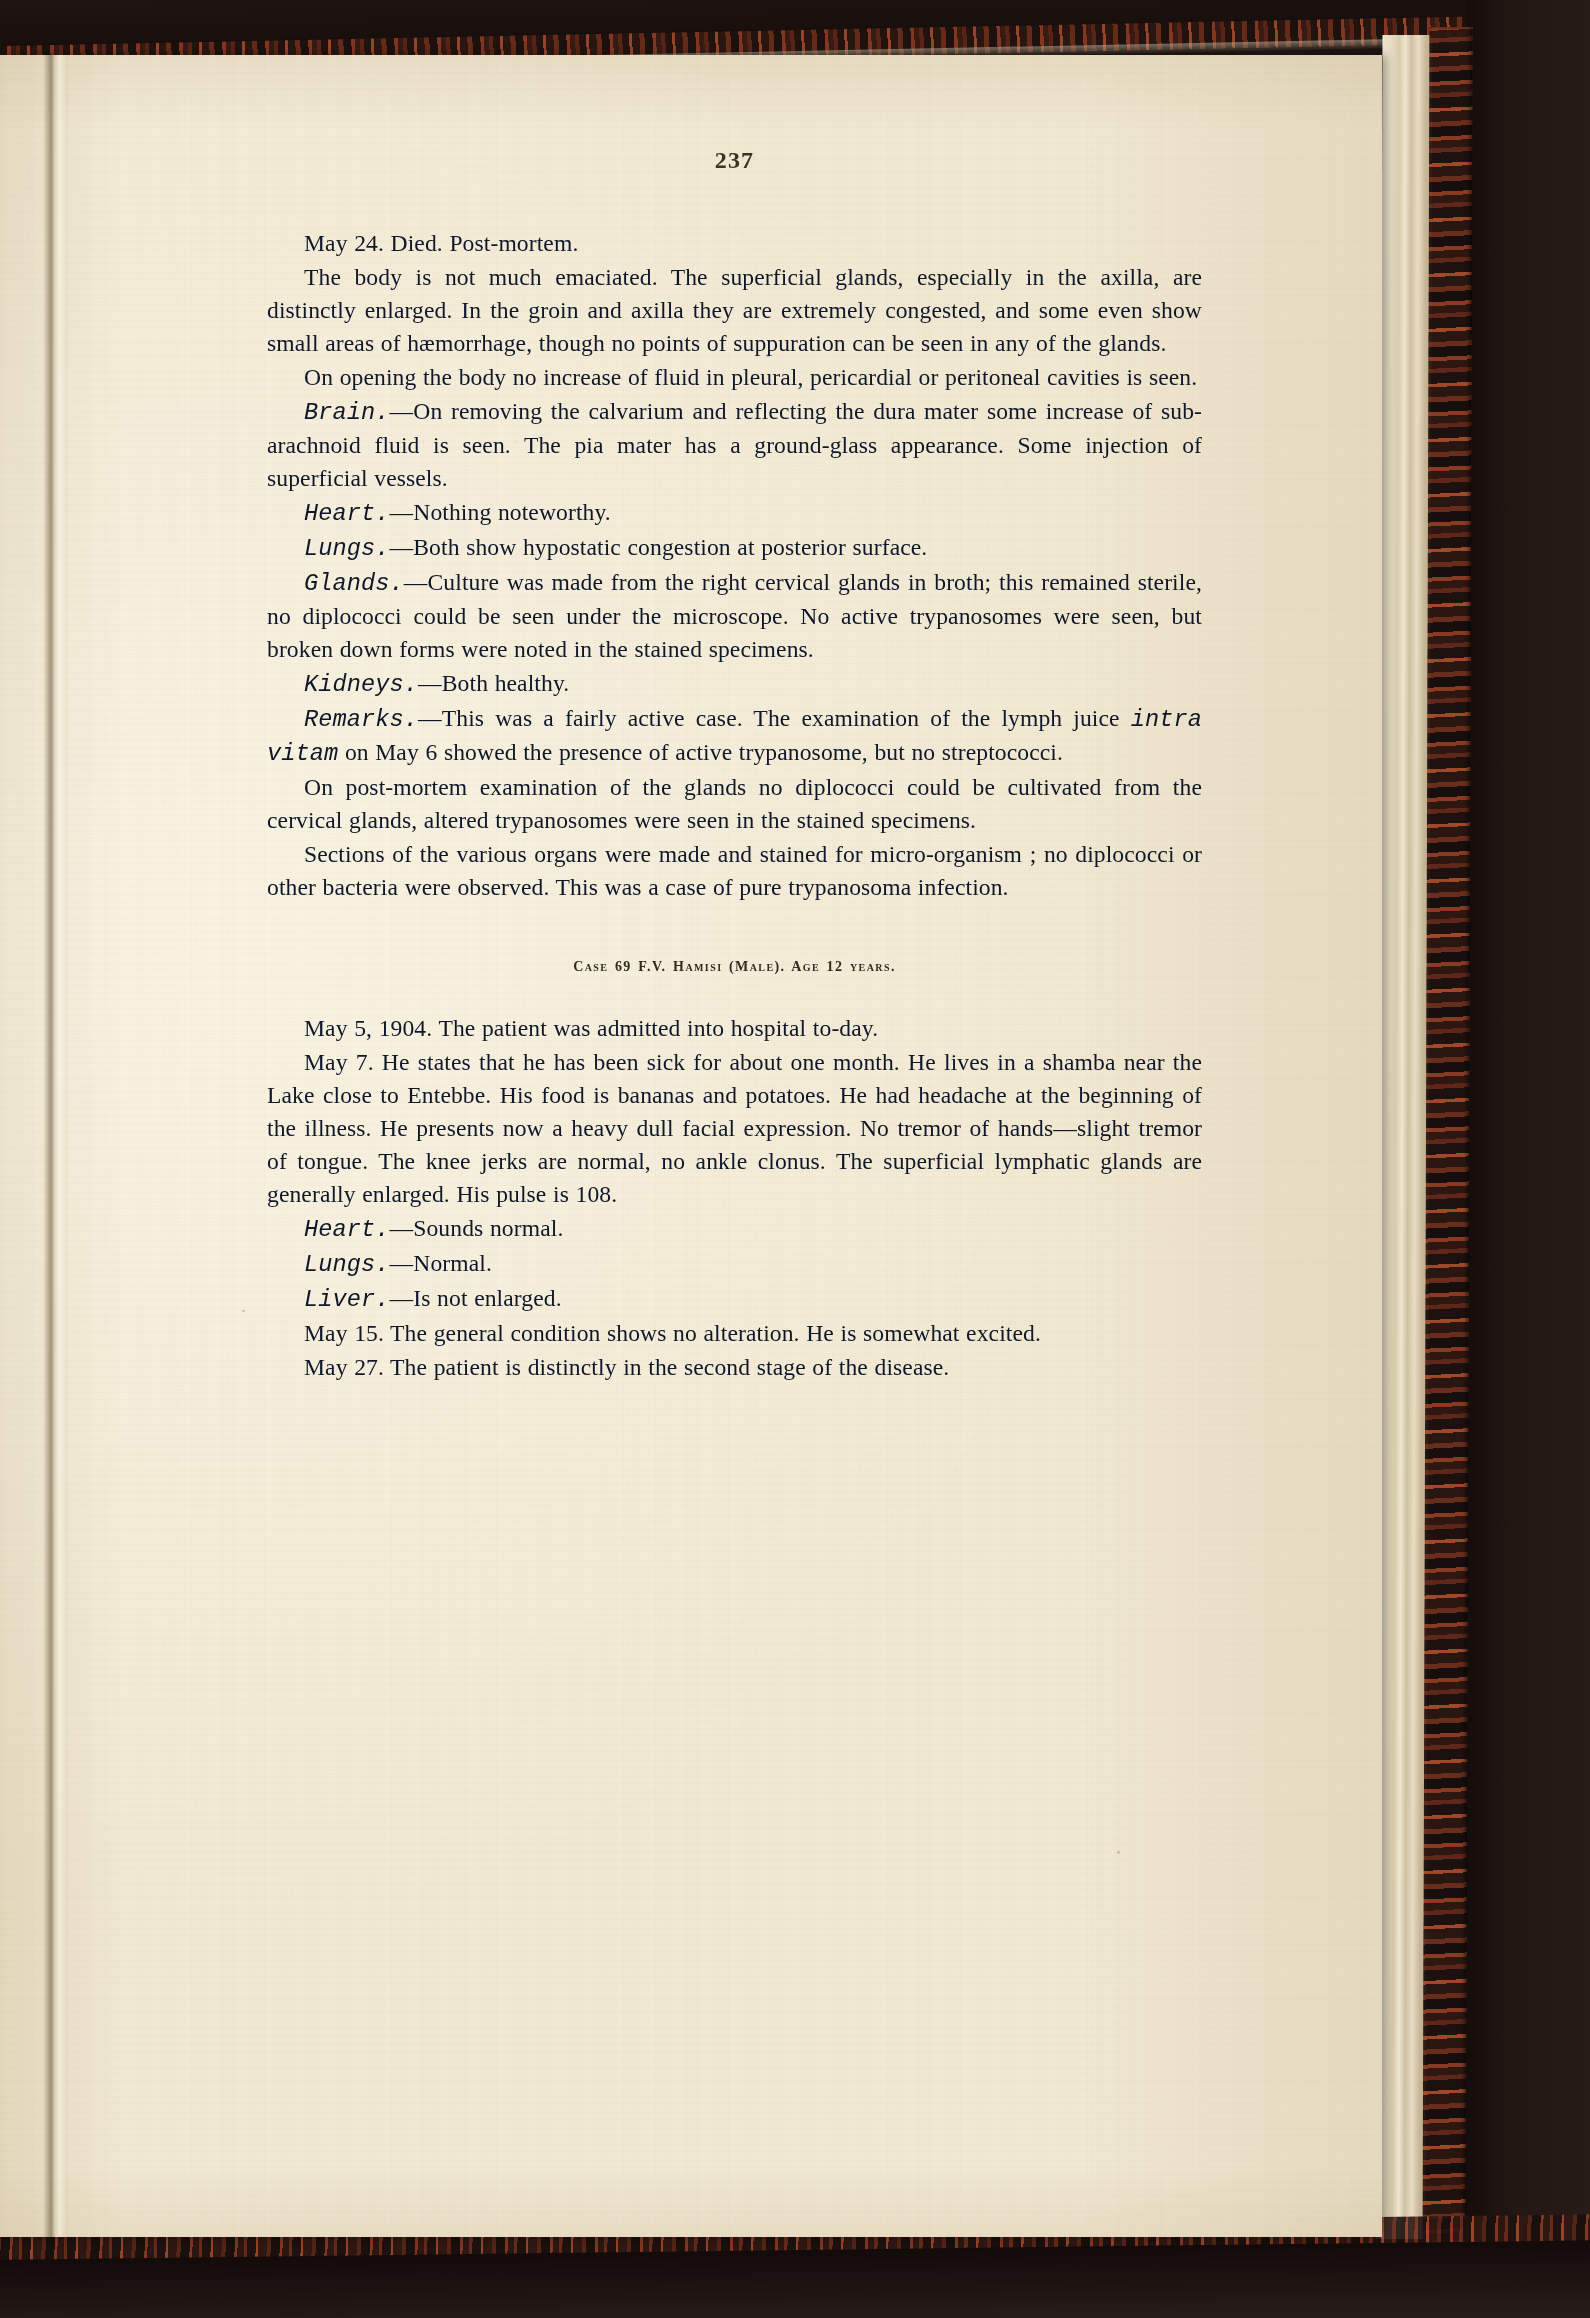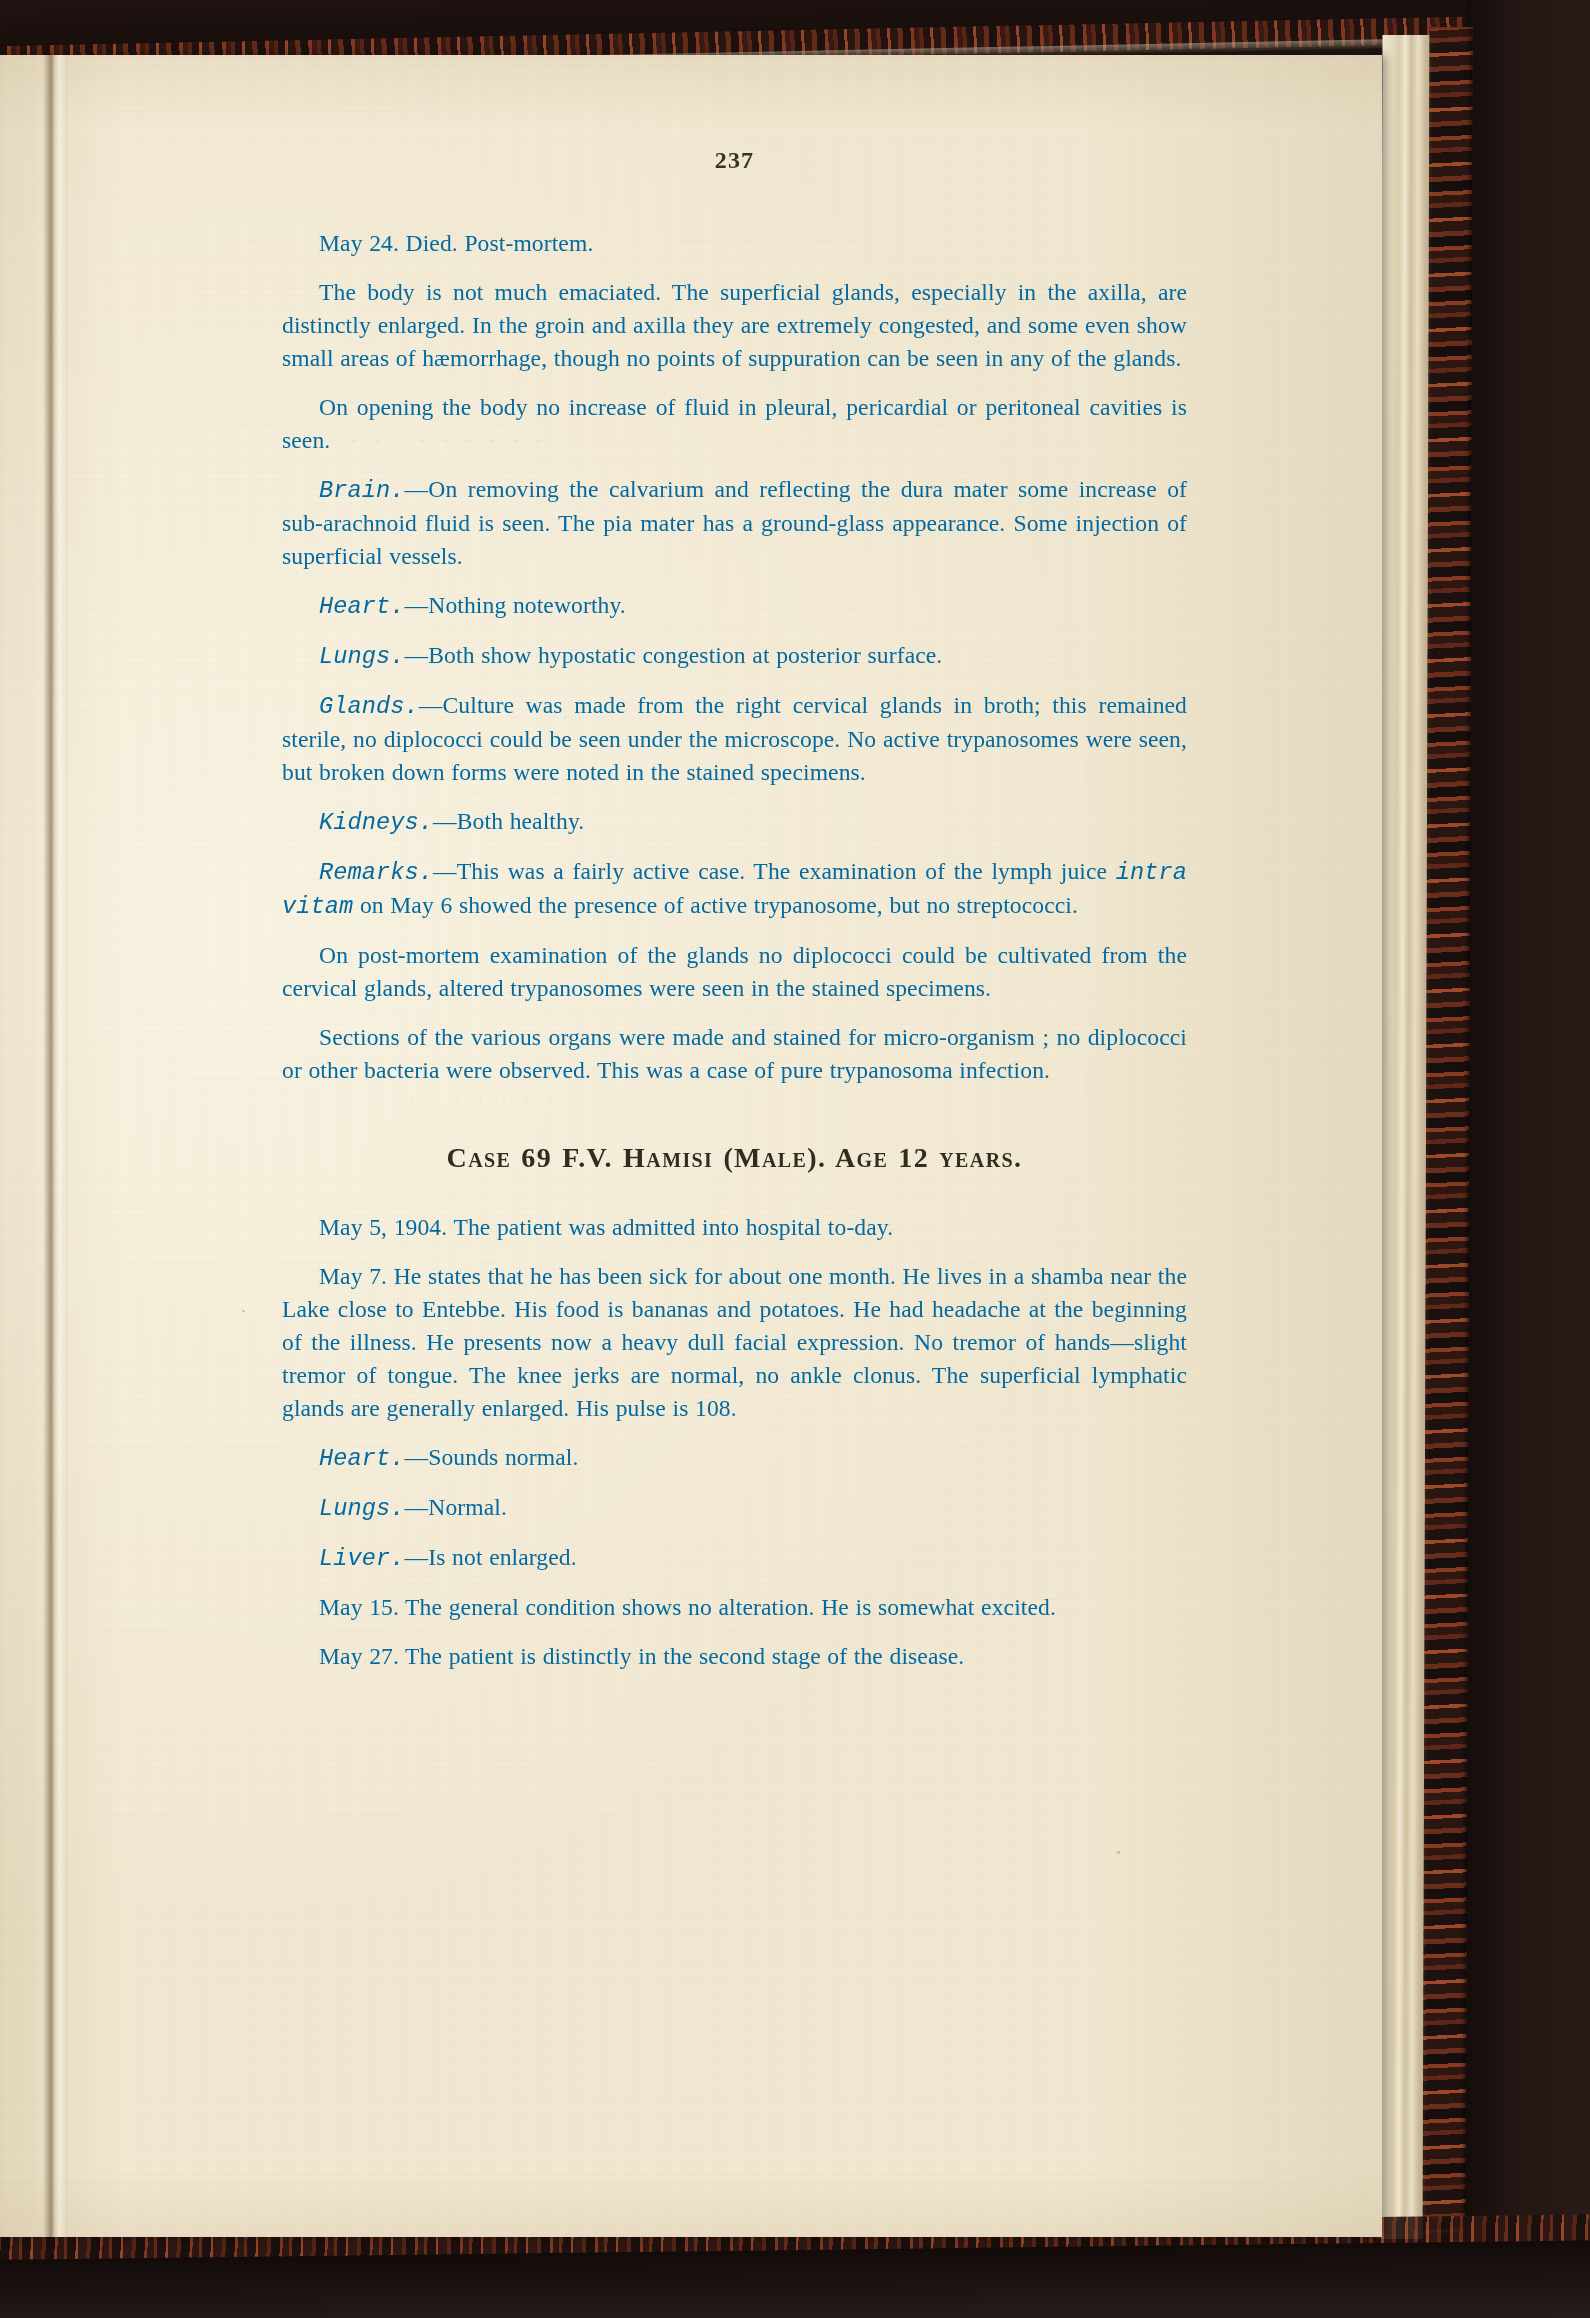--- a/index.html
+++ b/index.html
@@ -166,35 +166,35 @@
   }
   #page-number {
     text-align: center;
     font-size: 24px;
     letter-spacing: 1.2px;
     margin: 0 0 53px 0;
     color: #3a3226;
     font-weight: bold;
   }
   p.body-par {
-    margin: 16px;
+    margin: 1px;
     font-size: 23.6px;
     line-height: 33px;
     text-align: justify;
     text-indent: 37px;
     letter-spacing: 0.1px;
     word-spacing: 0.6px;
-    color: #0369a1;
+    color: #0f172a;
   }
   .it { font-style: italic; font-family: Liberation Mono, monospace; }
 
   #case-heading {
     margin: 55px 0 37px 0;
     text-align: center;
-    font-size: 28px;
+    font-size: 14px;
     font-variant: small-caps;
     letter-spacing: 1.4px;
     word-spacing: 1.7px;
     color: #332a20;
   }
 
   .gap-before { margin-top: 10.4px; }
 
   
   #text-block { text-rendering: optimizeLegibility; }

